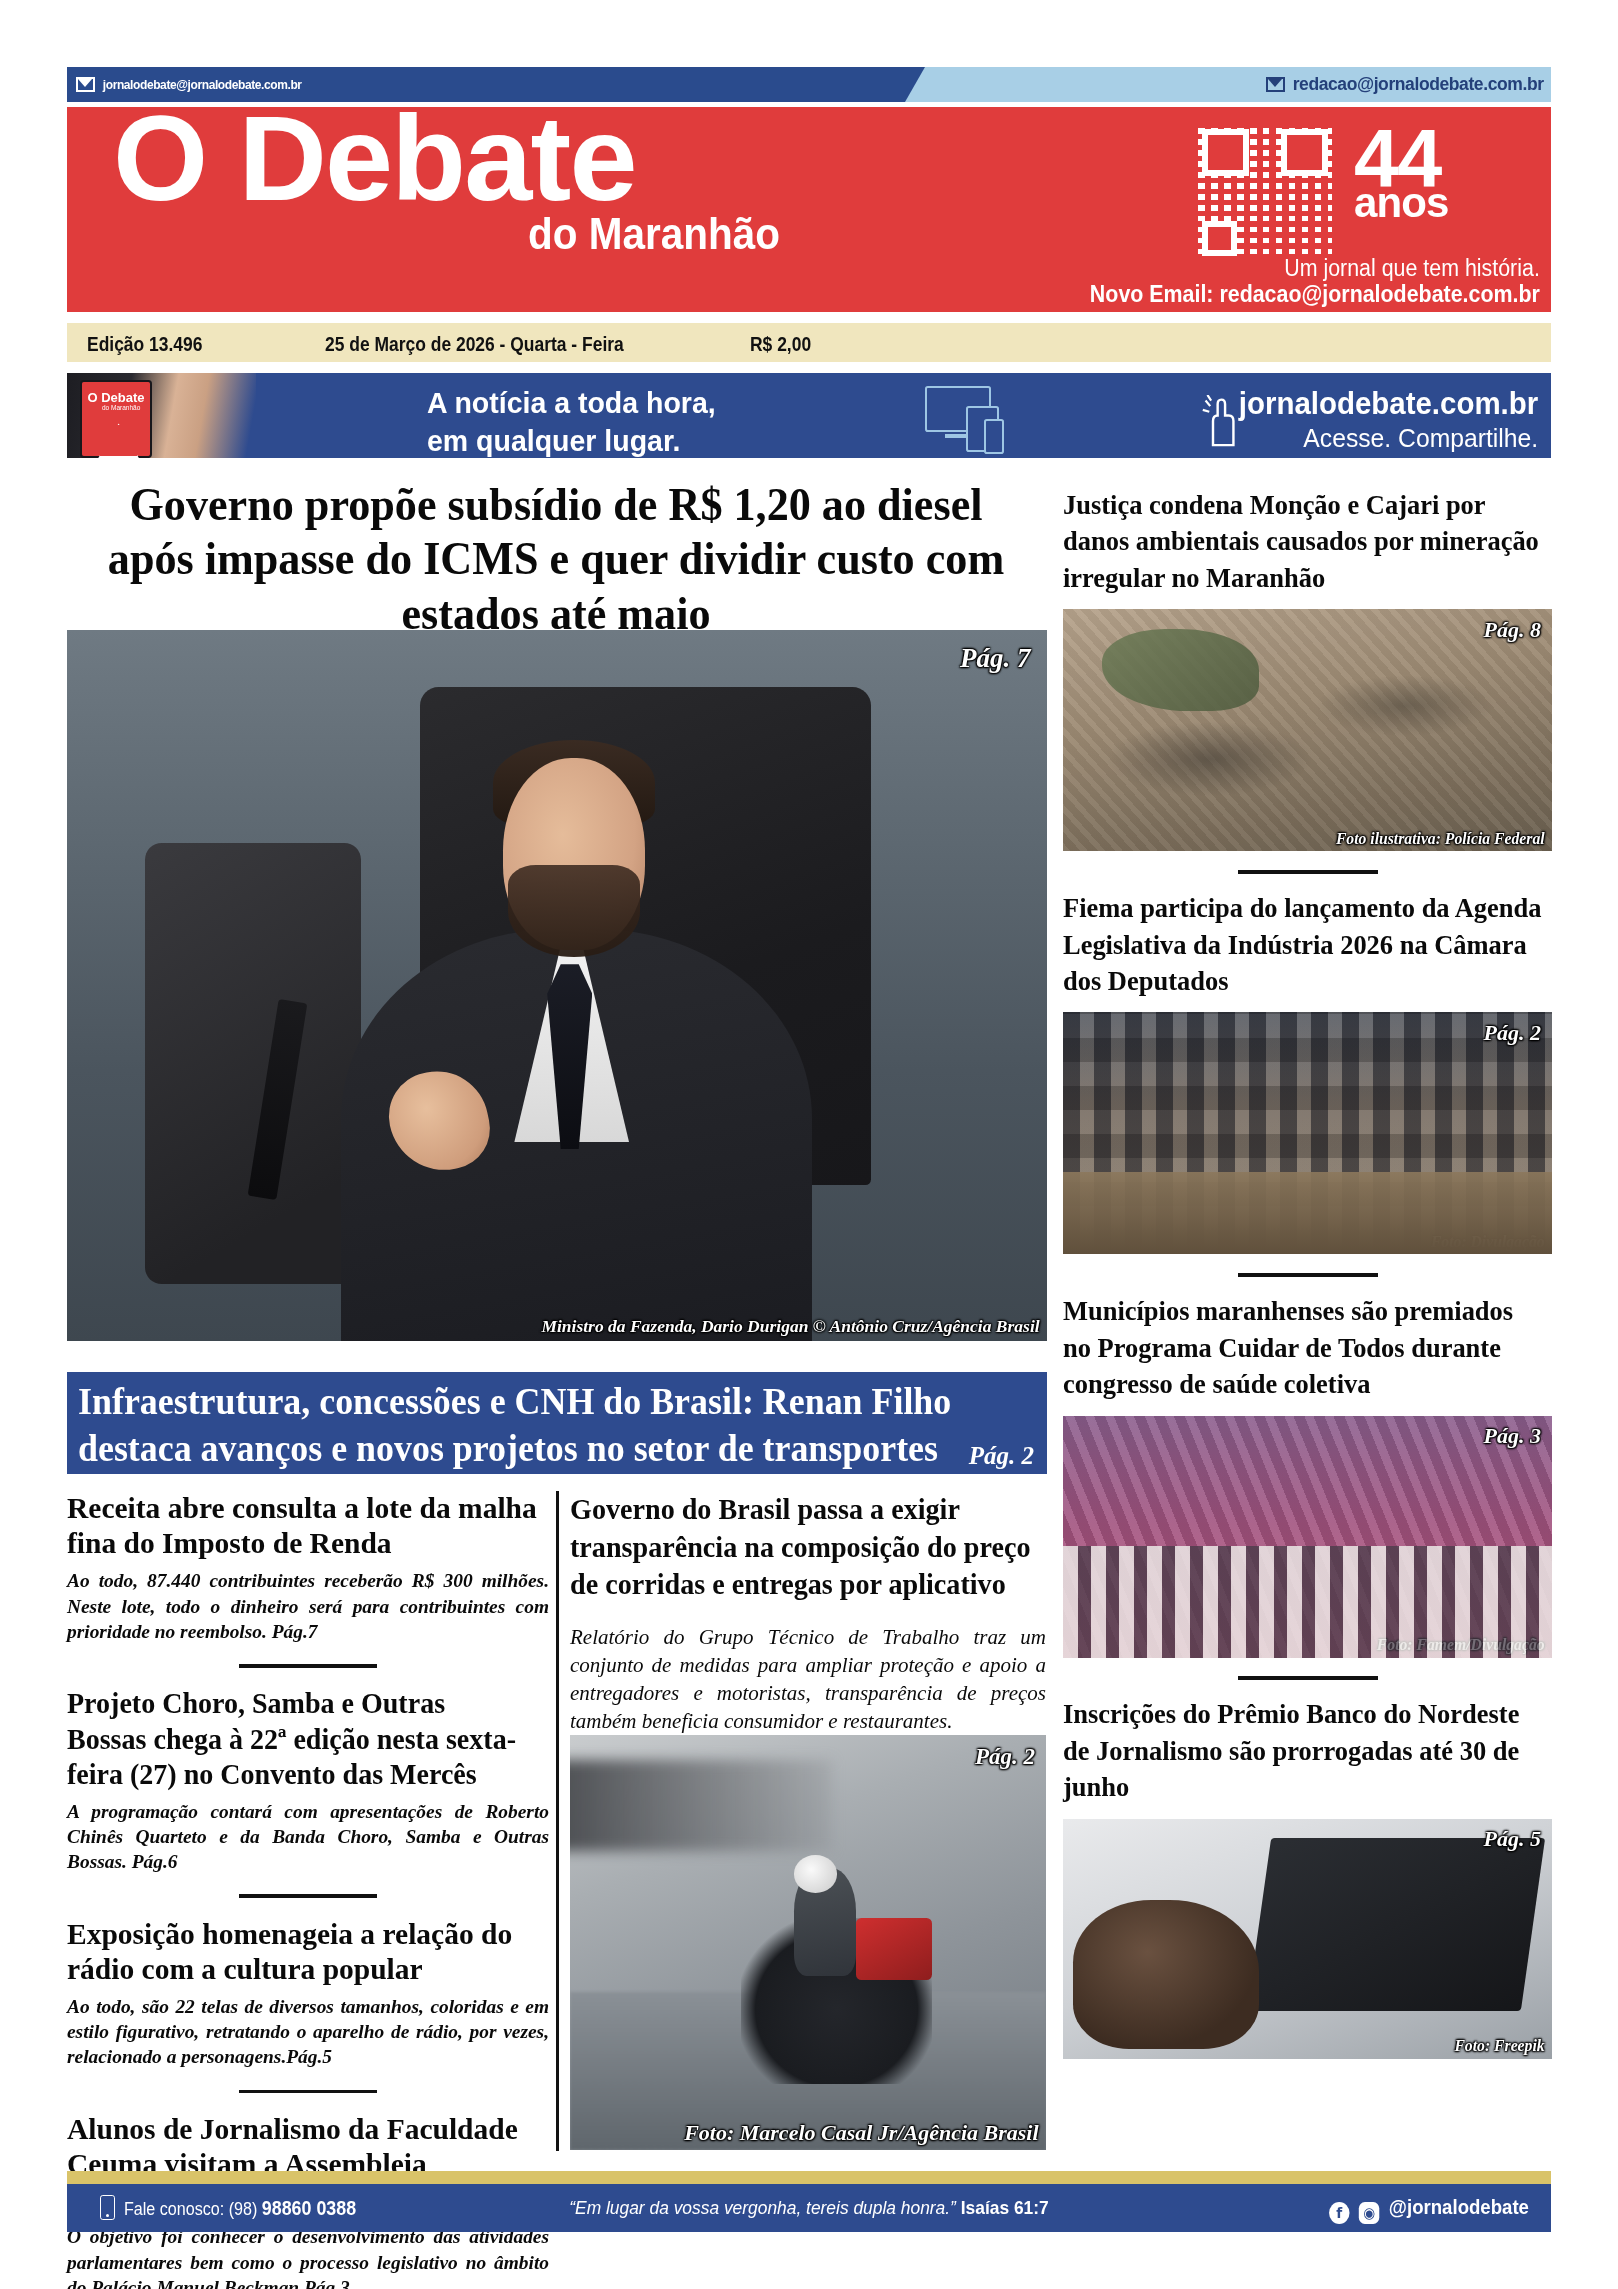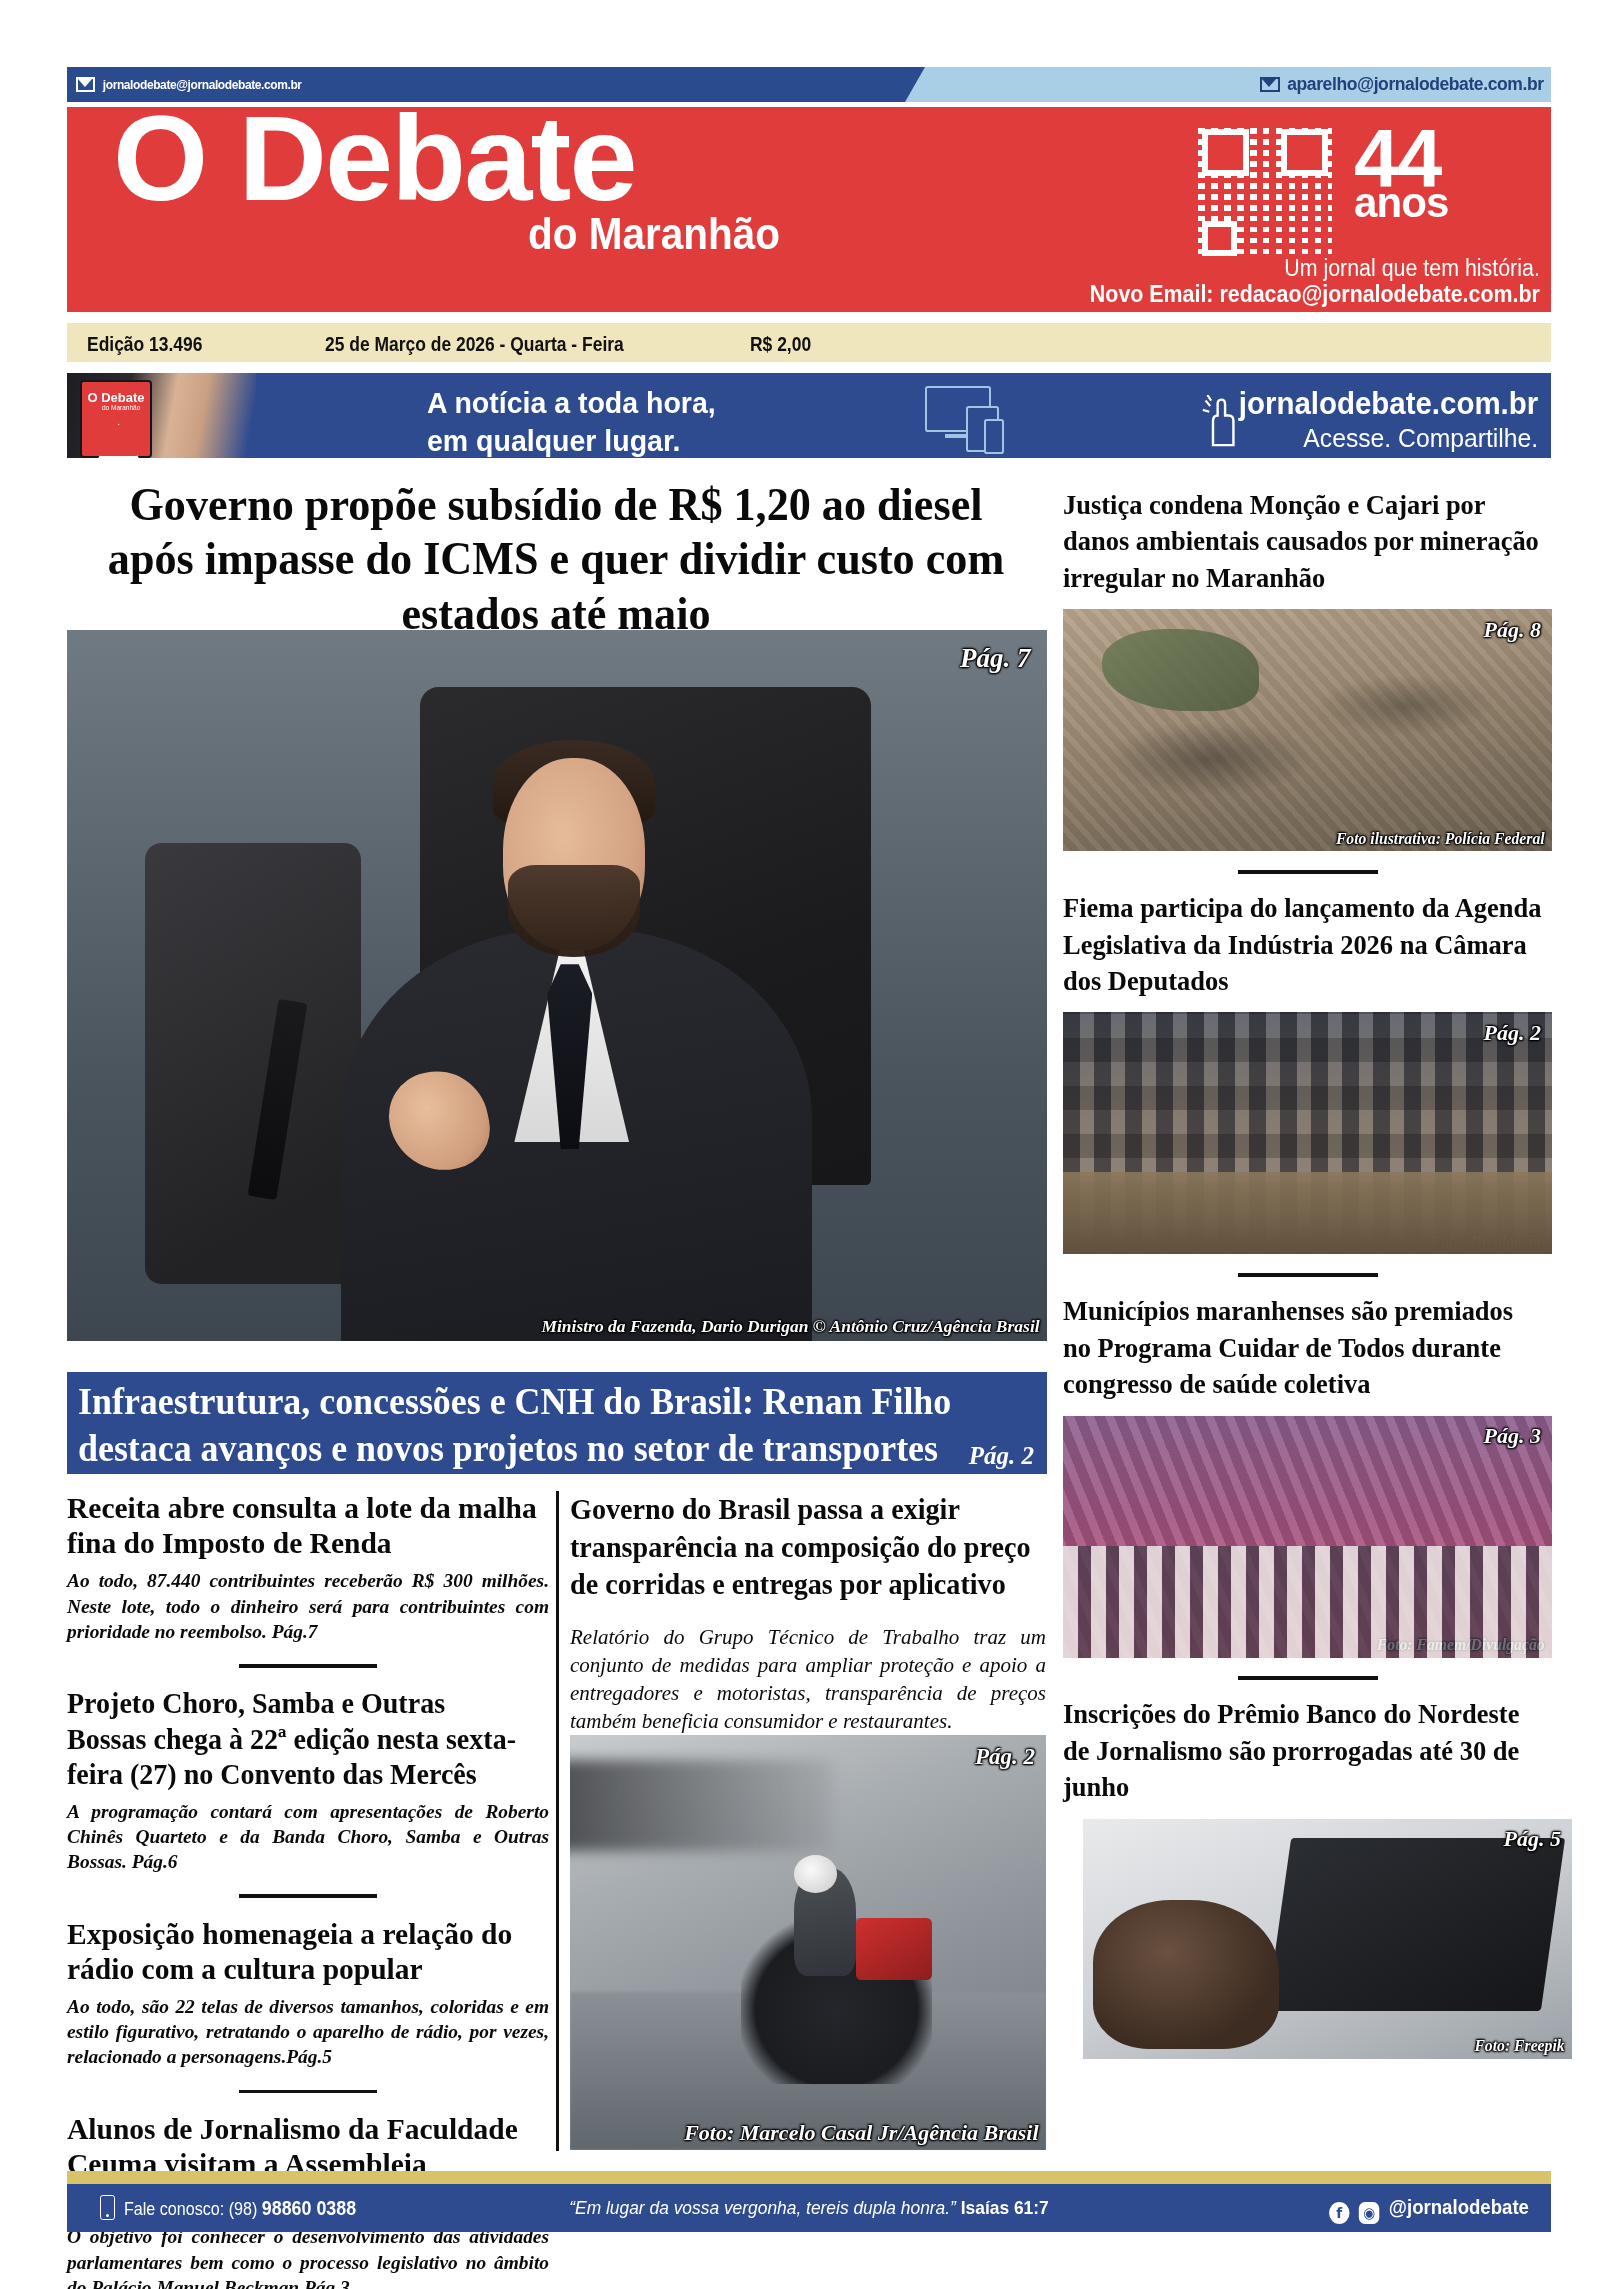--- a/index.html
+++ b/index.html
@@ -602,21 +602,21 @@
     content:""; position:absolute; inset:0;
     background:
       repeating-linear-gradient(68deg, rgba(255,255,255,0.10) 0 8.3px, rgba(0,0,0,0.10) 8.3px 18.5px);
   }
   .ph-health::after {
     content:""; position:absolute; left:0; bottom:0; width:100%; height:46%;
     background:
       repeating-linear-gradient(90deg, rgba(235,232,230,0.85) 0 14.8px, rgba(70,60,72,0.75) 14.8px 28px);
   }
 
-  .ph-laptop { height: 240px; background: linear-gradient(160deg,#e9eaec 0%, #cfd2d6 45%, #9aa0a6 100%); margin-left: 20px; }
+  .ph-laptop { height: 240px; background: linear-gradient(160deg,#e9eaec 0%, #cfd2d6 45%, #9aa0a6 100%); }
   .ph-laptop::before {
     content:""; position:absolute; left:40%; top:8%; width:56%; height:72%;
     background: linear-gradient(150deg,#2b2e33,#151619);
     transform: skewX(-8deg);
     border-radius: 3.7px;
   }
   .ph-laptop::after {
     content:""; position:absolute; left:2%; top:34%; width:38%; height:62%;
     background: radial-gradient(ellipse at 40% 35%, #6a5140 0%, #3d2c21 70%);
     border-radius: 42% 48% 30% 30%;
@@ -696,21 +696,21 @@
 
 <div class="page">
 
   <div class="email-bar">
     <div class="email-left">
       <span class="mail-glyph"></span>
       <span>jornalodebate@jornalodebate.com.br</span>
     </div>
     <div class="email-right">
       <span class="mail-glyph"></span>
-      <span>aparelho@jornalodebate.com.br</span>
+      <span>redacao@jornalodebate.com.br</span>
     </div>
   </div>
 
   <div class="masthead">
     <div class="masthead-title">O Debate</div>
     <div class="masthead-sub">do Maranhão</div>
     <div class="qr">
         <div class="qr-inner"></div>
       </div>
     <div class="anos-44">44</div>

